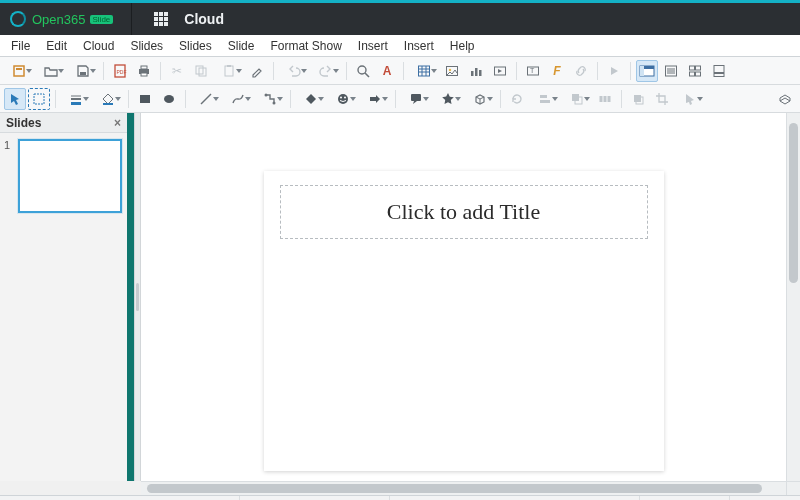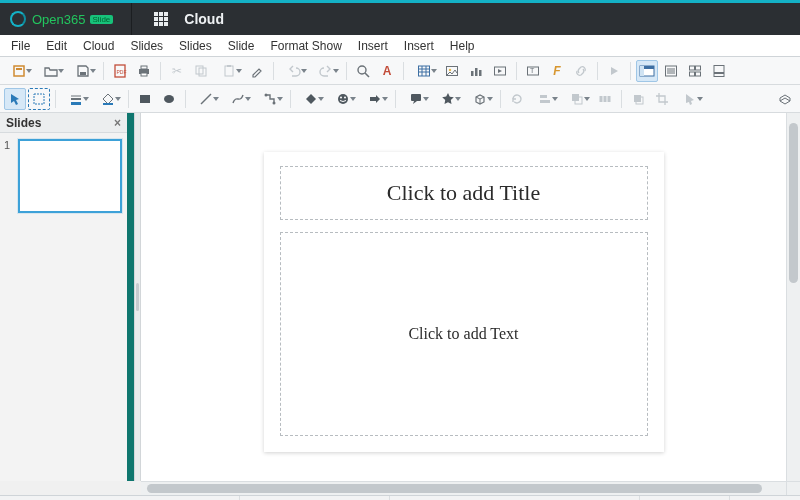--- a/index.html
+++ b/index.html
@@ -60,21 +60,21 @@
   .thumb {
     width: 104px; height: 74px; background: #fff; border: 2px solid #3da1d8;
     box-shadow: 0 0 0 1px rgba(61,161,216,.15);
   }
   .panel-splitter {
     width: 7px; background: #e9ebec; border-left: 1px solid #d2d6d9; border-right: 1px solid #d2d6d9;
     display: flex; align-items: center; justify-content: center; cursor: ew-resize;
   }
   .panel-splitter .grip { width: 3px; height: 28px; background: #c6cbcf; border-radius: 2px; }
   .canvas-area { flex: 1; background: #ffffff; position: relative; display: flex; overflow: hidden; }
-  .canvas-viewport { flex: 1; background: #fff; display: flex; align-items: center; justify-content: center; padding: 20px 10px 10px 10px; }
+  .canvas-viewport { flex: 1; background: #fff; display: flex; align-items: flex-end; justify-content: center; padding: 20px 10px 10px 10px; }
   .slide {
     width: 400px; height: 300px; background: #fff; box-shadow: 0 1px 4px rgba(0,0,0,.18);
     position: relative;
   }
   .ph {
     position: absolute; border: 1px dashed #b7bcc0; display: flex; align-items: center; justify-content: center;
     color: #2b2b2b;
   }
   .ph-title { left: 16px; right: 16px; top: 14px; height: 54px; font-size: 22px; font-family: Georgia, 'Times New Roman', serif; }
   .ph-body  { left: 16px; right: 16px; top: 80px; bottom: 16px; font-size: 16px; font-family: Georgia, 'Times New Roman', serif; }
@@ -457,23 +457,20 @@
   <div class="panel-splitter">
     <div class="grip"></div>
   </div>
 
   <div class="canvas-area">
     <div class="canvas-viewport">
       <div class="slide">
         <div class="ph ph-title">
           <span>Click to add Title</span>
         </div>
-        <div class="ph ph-body">
-          <span>Click to add Text</span>
-        </div>
       </div>
     </div>
     <div class="vscroll">
       <div class="vthumb"></div>
     </div>
   </div>
 </div>
 
 <div class="hscroll-row">
   <div class="hscroll">

